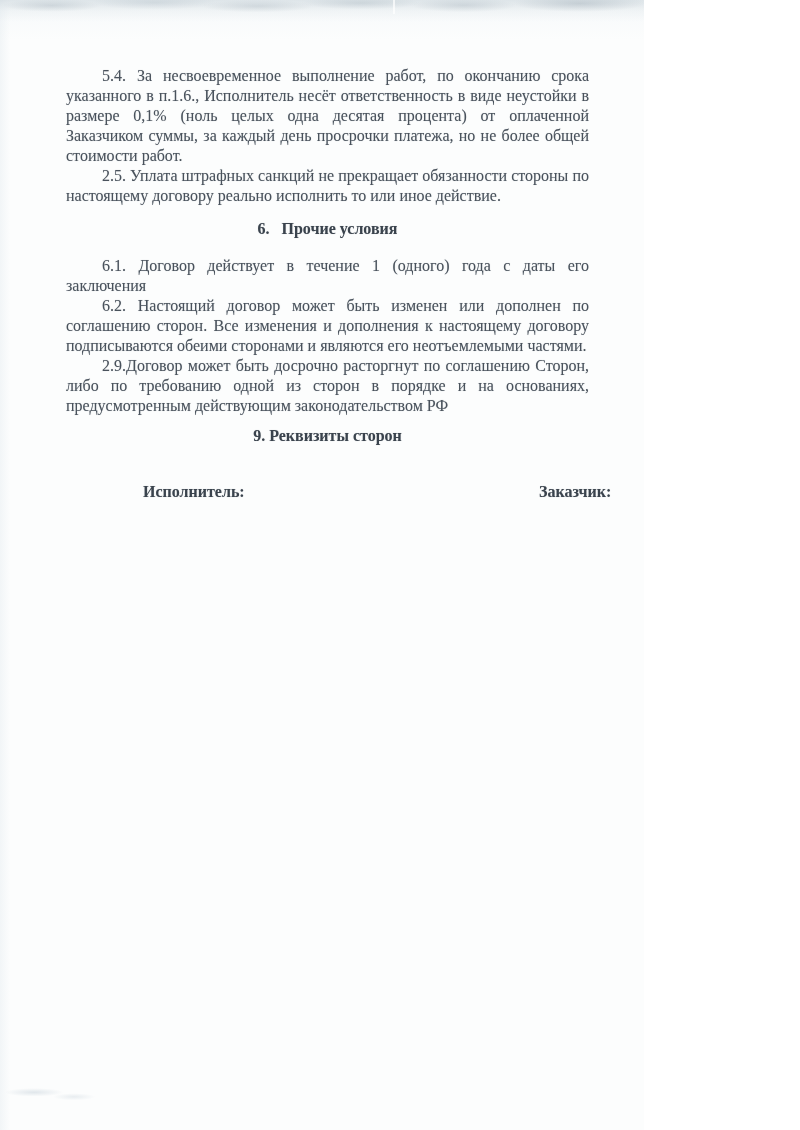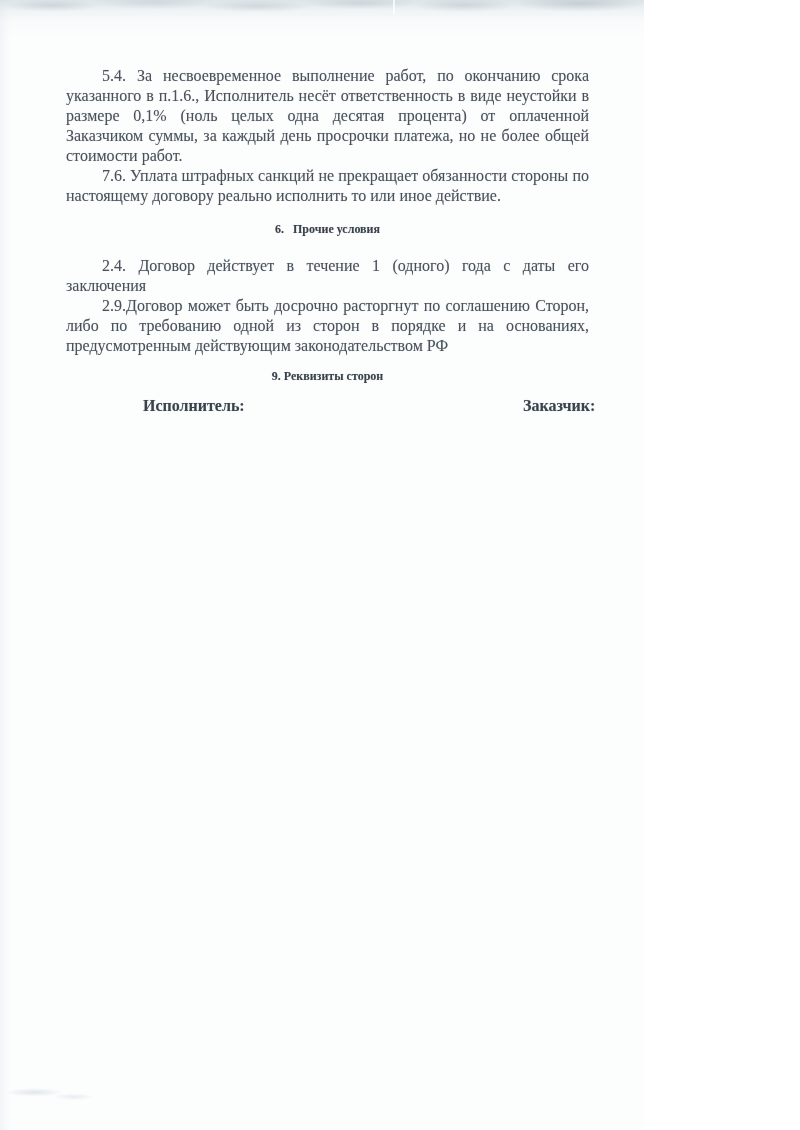--- a/index.html
+++ b/index.html
@@ -65,56 +65,57 @@
     text-shadow: 0 0 1px rgba(73, 82, 92, 0.30);
   }
   .para {
     margin: 0;
     text-align: justify;
     text-indent: 36px;
   }
   .heading {
     margin: 13px 0 17px 0;
     text-align: center;
-    font-size: 12px;
+    font-size: 16px;
     font-weight: bold;
     color: #3a434d;
     white-space: pre-wrap;
   }
   .heading-7 {
     margin: 10px 0 0 0;
   }
   .parties {
     position: relative;
-    margin-top: 10px;
+    margin-top: 36px;
     height: 20px;
   }
   .party {
     position: absolute;
     top: 0;
     font-weight: bold;
     color: #3a434d;
   }
   .party-executor { left: 77px; }
-  .party-customer { left: 457px; text-align: center; }
+  .party-customer { left: 473px; text-align: center; }
 </style>
 </head>
 <body>
 
 <div class="page">
   <div class="scan-top-band"></div>
   <div class="scan-smudge"></div>
 
   <div class="content">
     <p class="para">5.4. За несвоевременное выполнение работ, по окончанию срока указанного в п.1.6., Исполнитель несёт ответственность в виде неустойки в размере 0,1% (ноль целых одна десятая процента) от оплаченной Заказчиком суммы, за каждый день просрочки платежа, но не более общей стоимости работ.</p>
-    <p class="para">7.6. Уплата штрафных санкций не прекращает обязанности стороны по настоящему договору реально исполнить то или иное действие.</p>
+    <p class="para">2.5. Уплата штрафных санкций не прекращает обязанности стороны по настоящему договору реально исполнить то или иное действие.</p>
 
     <h3 class="heading">6.&nbsp;&nbsp; Прочие условия</h3>
 
-    <p class="para">2.4. Договор действует в течение 1 (одного) года с даты его заключения</p>
+    <p class="para">6.1. Договор действует в течение 1 (одного) года с даты его заключения</p>
+    <p class="para">6.2. Настоящий договор может быть изменен или дополнен по соглашению сторон. Все изменения и дополнения к настоящему договору подписываются обеими сторонами и являются его неотъемлемыми частями.</p>
     <p class="para">2.9.Договор может быть досрочно расторгнут по соглашению Сторон, либо по требованию одной из сторон в порядке и на основаниях, предусмотренным действующим законодательством РФ</p>
 
     <h3 class="heading heading-7">9. Реквизиты сторон</h3>
 
     <div class="parties">
       <span class="party party-executor">Исполнитель:</span>
       <span class="party party-customer">Заказчик:</span>
     </div>
   </div>
 </div>

